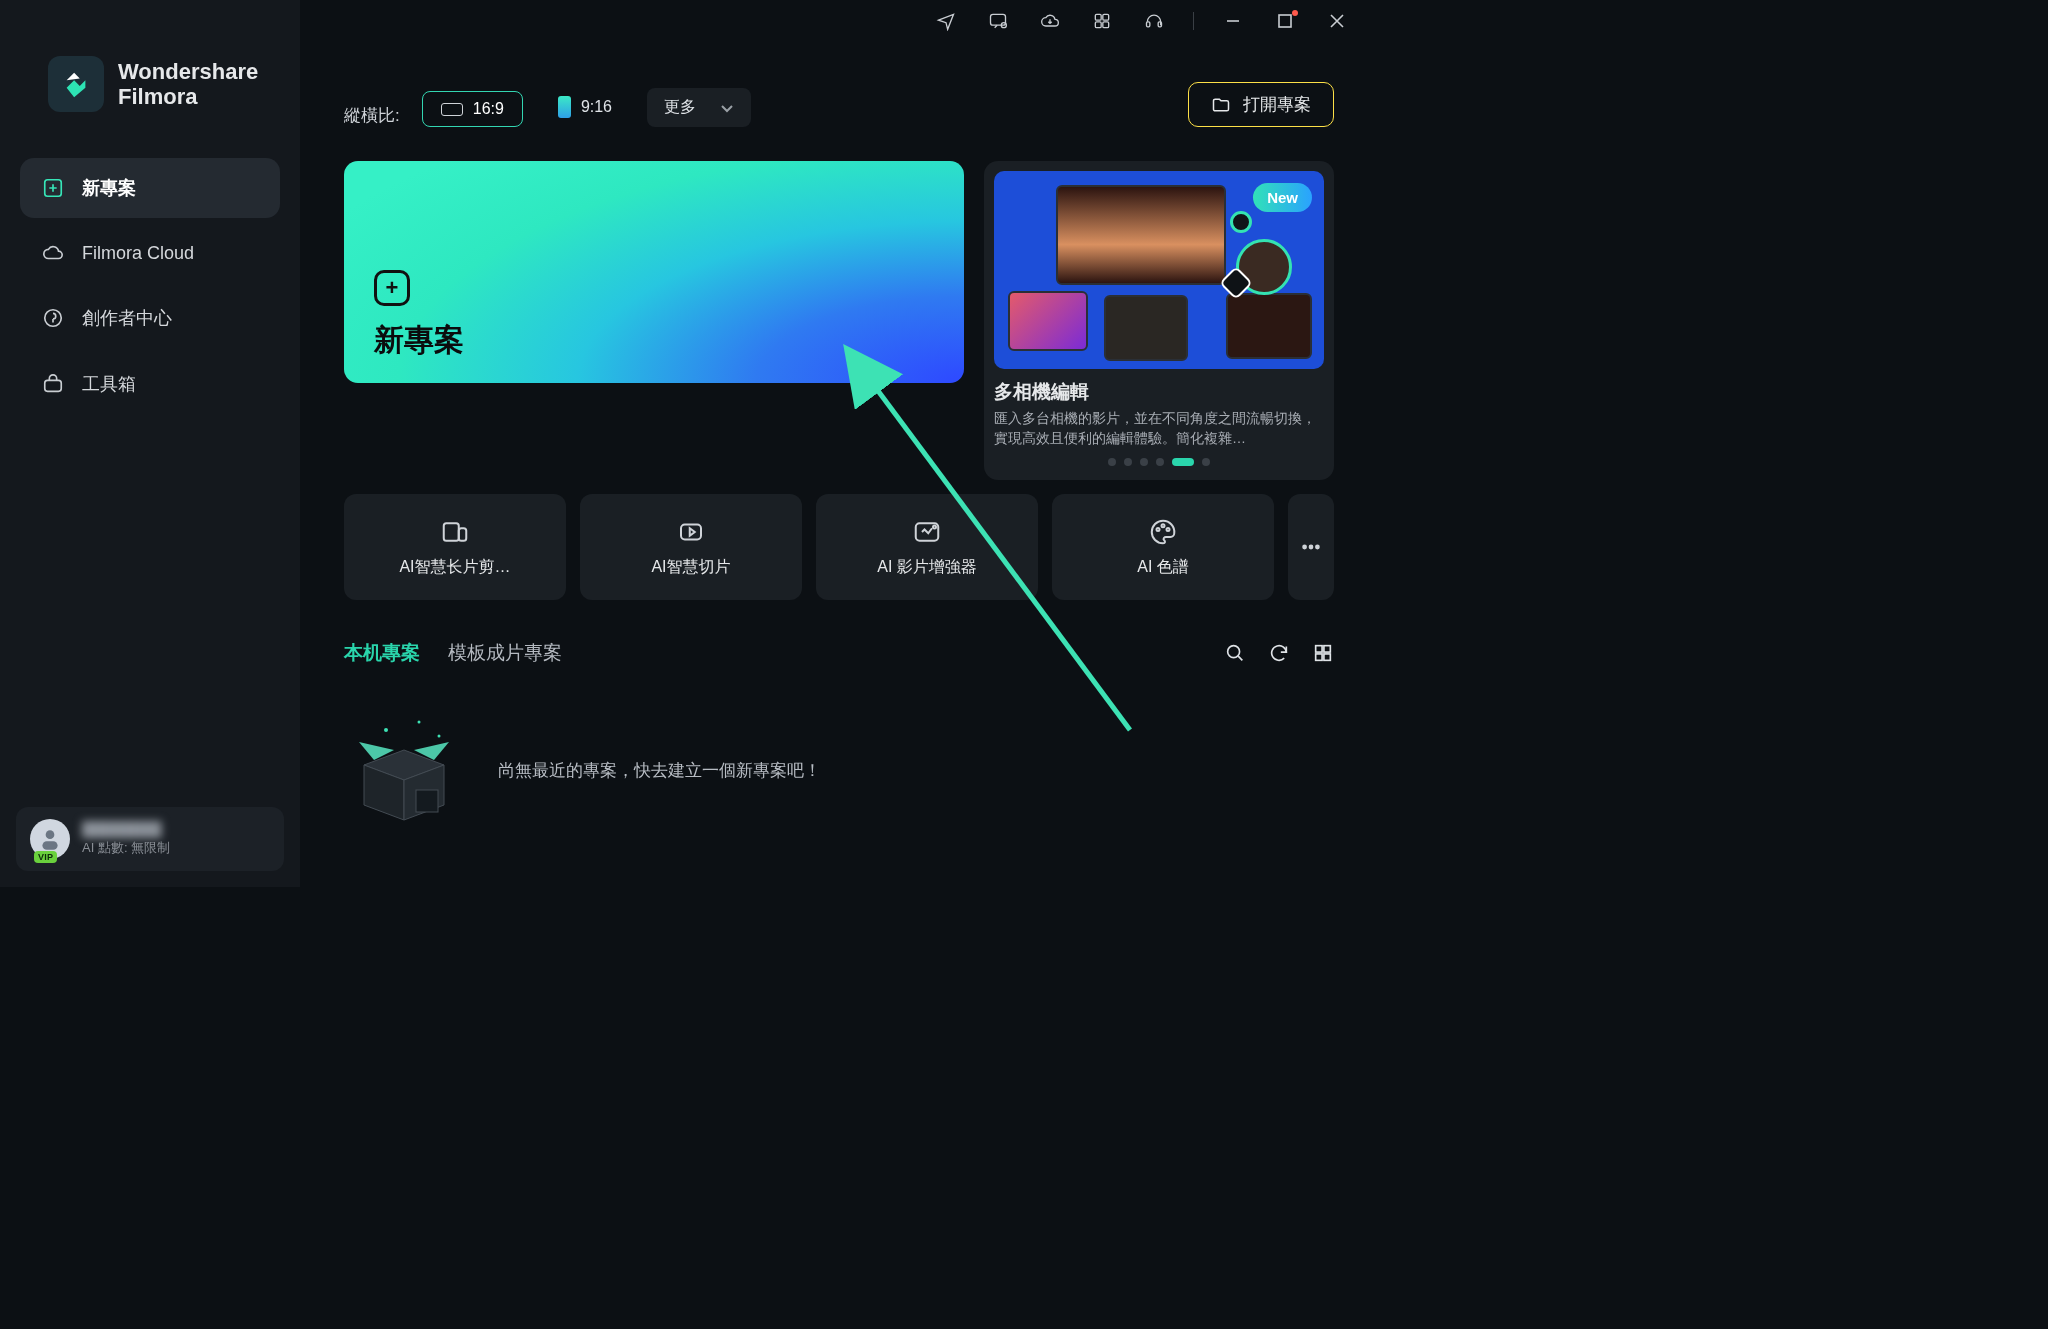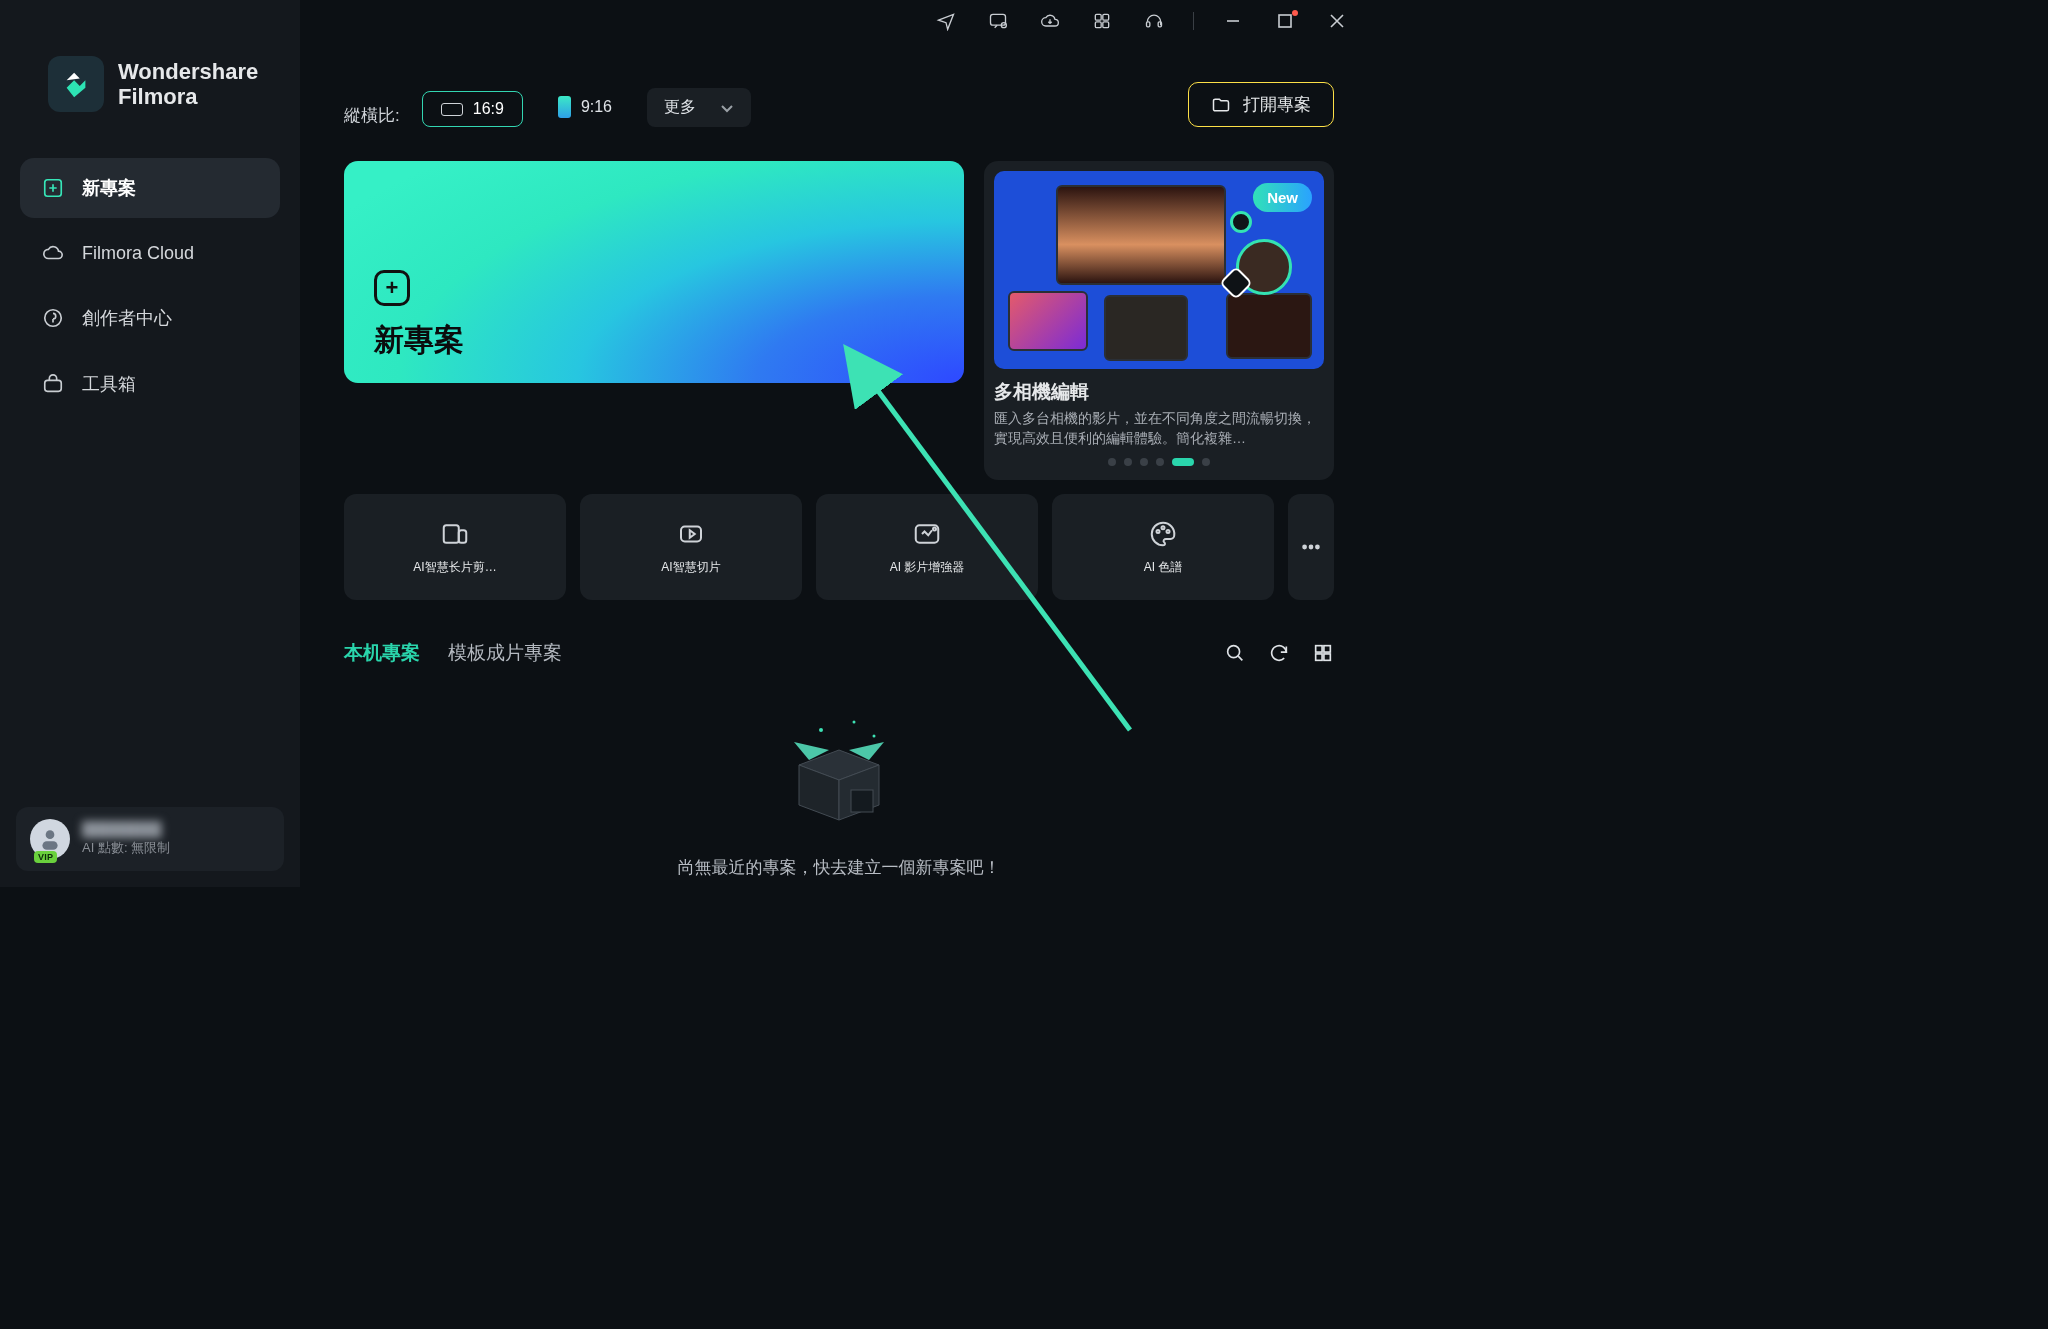--- a/index.html
+++ b/index.html
@@ -151,34 +151,34 @@
     .coll-b{position:absolute;left:110px;bottom:8px;width:84px;height:66px;border:2px solid #2a2f36;border-radius:6px;background:#2a2723;}
     .coll-c{position:absolute;right:12px;bottom:10px;width:86px;height:66px;border:2px solid #2a2f36;border-radius:6px;background:#2b1712;}
     .coll-ring{position:absolute;right:32px;top:68px;width:56px;height:56px;border-radius:50%;border:3px solid #34e3b2;background:#3a2a22;}
     .coll-ring2{position:absolute;right:72px;top:40px;width:22px;height:22px;border-radius:50%;border:3px solid #34e3b2;background:#101418;}
     .coll-sw{position:absolute;right:76px;top:100px;width:24px;height:24px;border-radius:6px;background:#0e1216;border:2px solid #fff;transform:rotate(45deg);}
 
     .tools-row{ display:flex; gap:14px; margin-top:14px;}
     .tool{
       flex:1; height:106px; background:#1a1f24; border-radius:12px;
       display:flex; flex-direction:column; align-items:center; justify-content:center;
-      color:#e6e8ea; font-size:12px; cursor:pointer; gap:10px;
+      color:#e6e8ea; font-size:16px; cursor:pointer; gap:10px;
     }
     .tool svg{ width:30px;height:30px;stroke:#cfd3d8;fill:none;stroke-width:1.6;}
     .tool.more-dots{ flex:0 0 46px; }
     .tool.more-dots svg{width:22px;height:22px;}
 
     .tabs-row{ display:flex; align-items:center; gap:28px; margin-top:40px;}
     .tab{ font-size:19px; color:#b5bac1; cursor:pointer; padding-bottom:4px;}
     .tab.active{ color:#2ad5ac; font-weight:700;}
     .tabs-icons{ margin-left:auto; display:flex; gap:22px;}
     .tabs-icons svg{ width:22px;height:22px;stroke:#dfe3e7;fill:none;stroke-width:1.8;}
 
     .empty{
-      margin-top:40px; display:flex; flex-direction:column; align-items:center; gap:26px;
+      margin-top:40px; display:flex; flex-direction:row; align-items:center; gap:34px;
     }
     .empty-box{ width:120px;height:120px; position:relative;}
     .empty-box svg{width:100%;height:100%;}
     .empty-text{ color:#b8bdc4; font-size:17px;}
 
     
     .arrow-overlay{
       position:absolute; left:0; top:0; width:1366px; height:887px; pointer-events:none;
     }
   </style>

